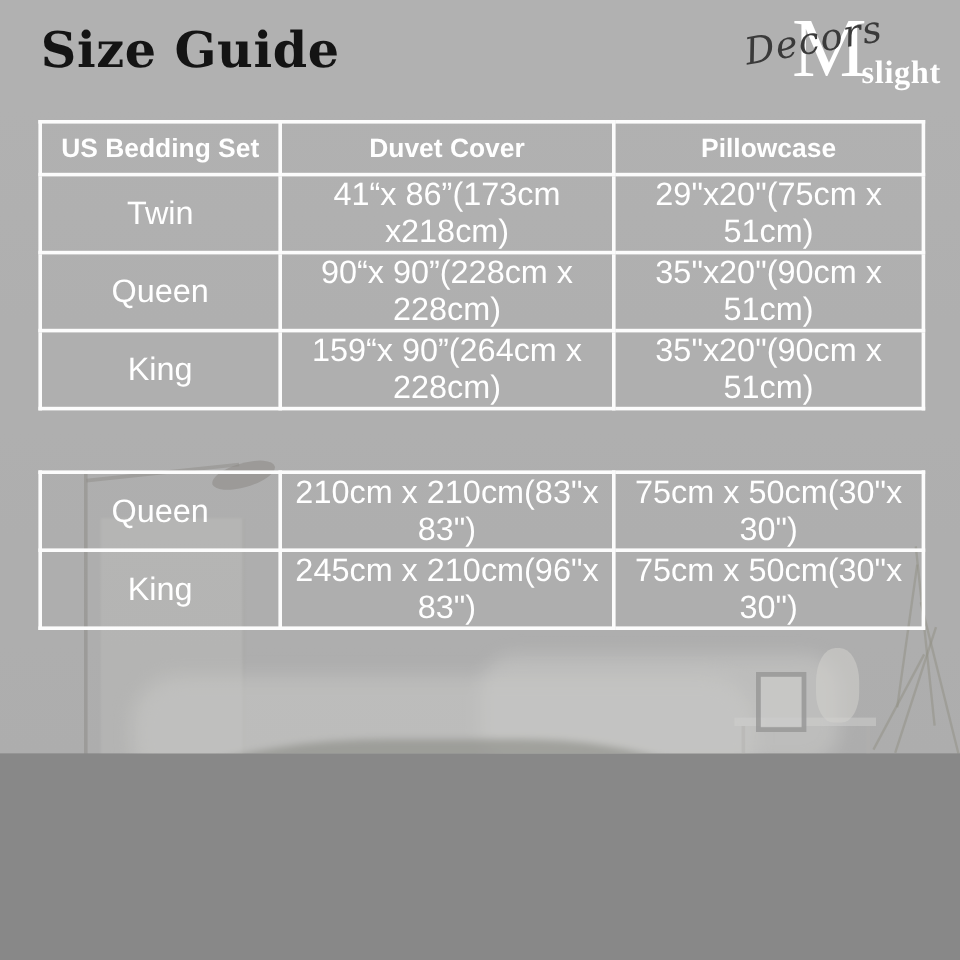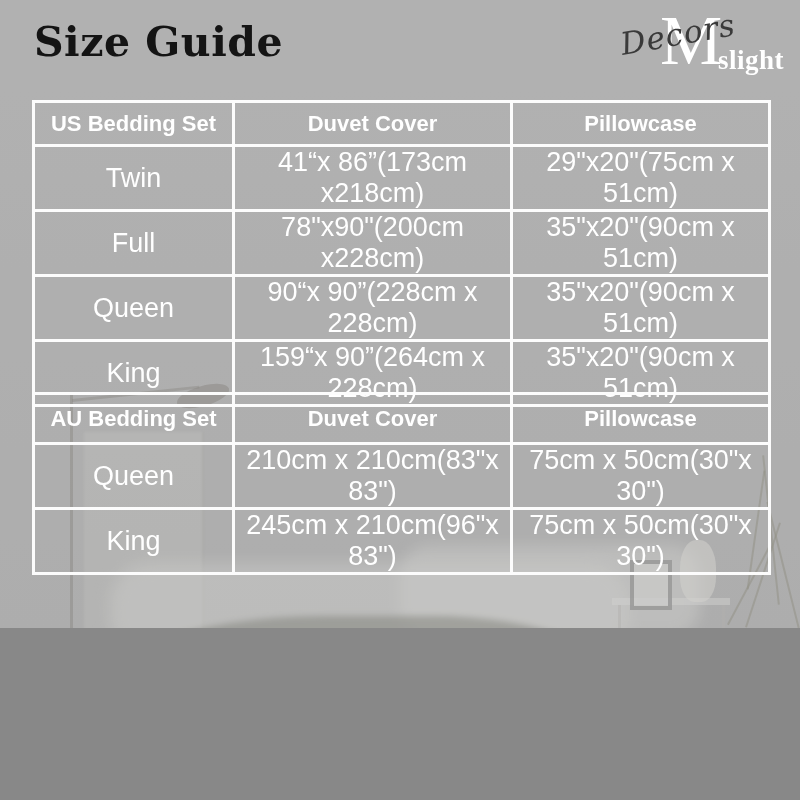--- a/index.html
+++ b/index.html
@@ -148,49 +148,39 @@
         <th>US Bedding Set</th>
         <th>Duvet Cover</th>
         <th>Pillowcase</th>
       </tr>
       <tr>
         <td>Twin</td>
         <td>41“x 86”(173cm x218cm)</td>
         <td>29"x20"(75cm x 51cm)</td>
       </tr>
       <tr>
-        <td>Full</td>
-        <td>78"x90"(200cm x228cm)</td>
-        <td>35"x20"(90cm x 51cm)</td>
-      </tr>
-      <tr>
         <td>Queen</td>
         <td>90“x 90”(228cm x 228cm)</td>
         <td>35"x20"(90cm x 51cm)</td>
       </tr>
       <tr>
         <td>King</td>
         <td>159“x 90”(264cm x 228cm)</td>
         <td>35"x20"(90cm x 51cm)</td>
       </tr>
     </tbody>
       </table>
 
     <table class="size-table" id="table-au">
       <colgroup>
           <col style="width:200px">
           <col style="width:278px">
           <col style="width:258px">
         </colgroup>
       <tbody>
-          <tr>
-        <th>AU Bedding Set</th>
-        <th>Duvet Cover</th>
-        <th>Pillowcase</th>
-      </tr>
       <tr>
         <td>Queen</td>
         <td>210cm x 210cm(83"x 83")</td>
         <td>75cm x 50cm(30"x 30")</td>
       </tr>
       <tr>
         <td>King</td>
         <td>245cm x 210cm(96"x 83")</td>
         <td>75cm x 50cm(30"x 30")</td>
       </tr>

